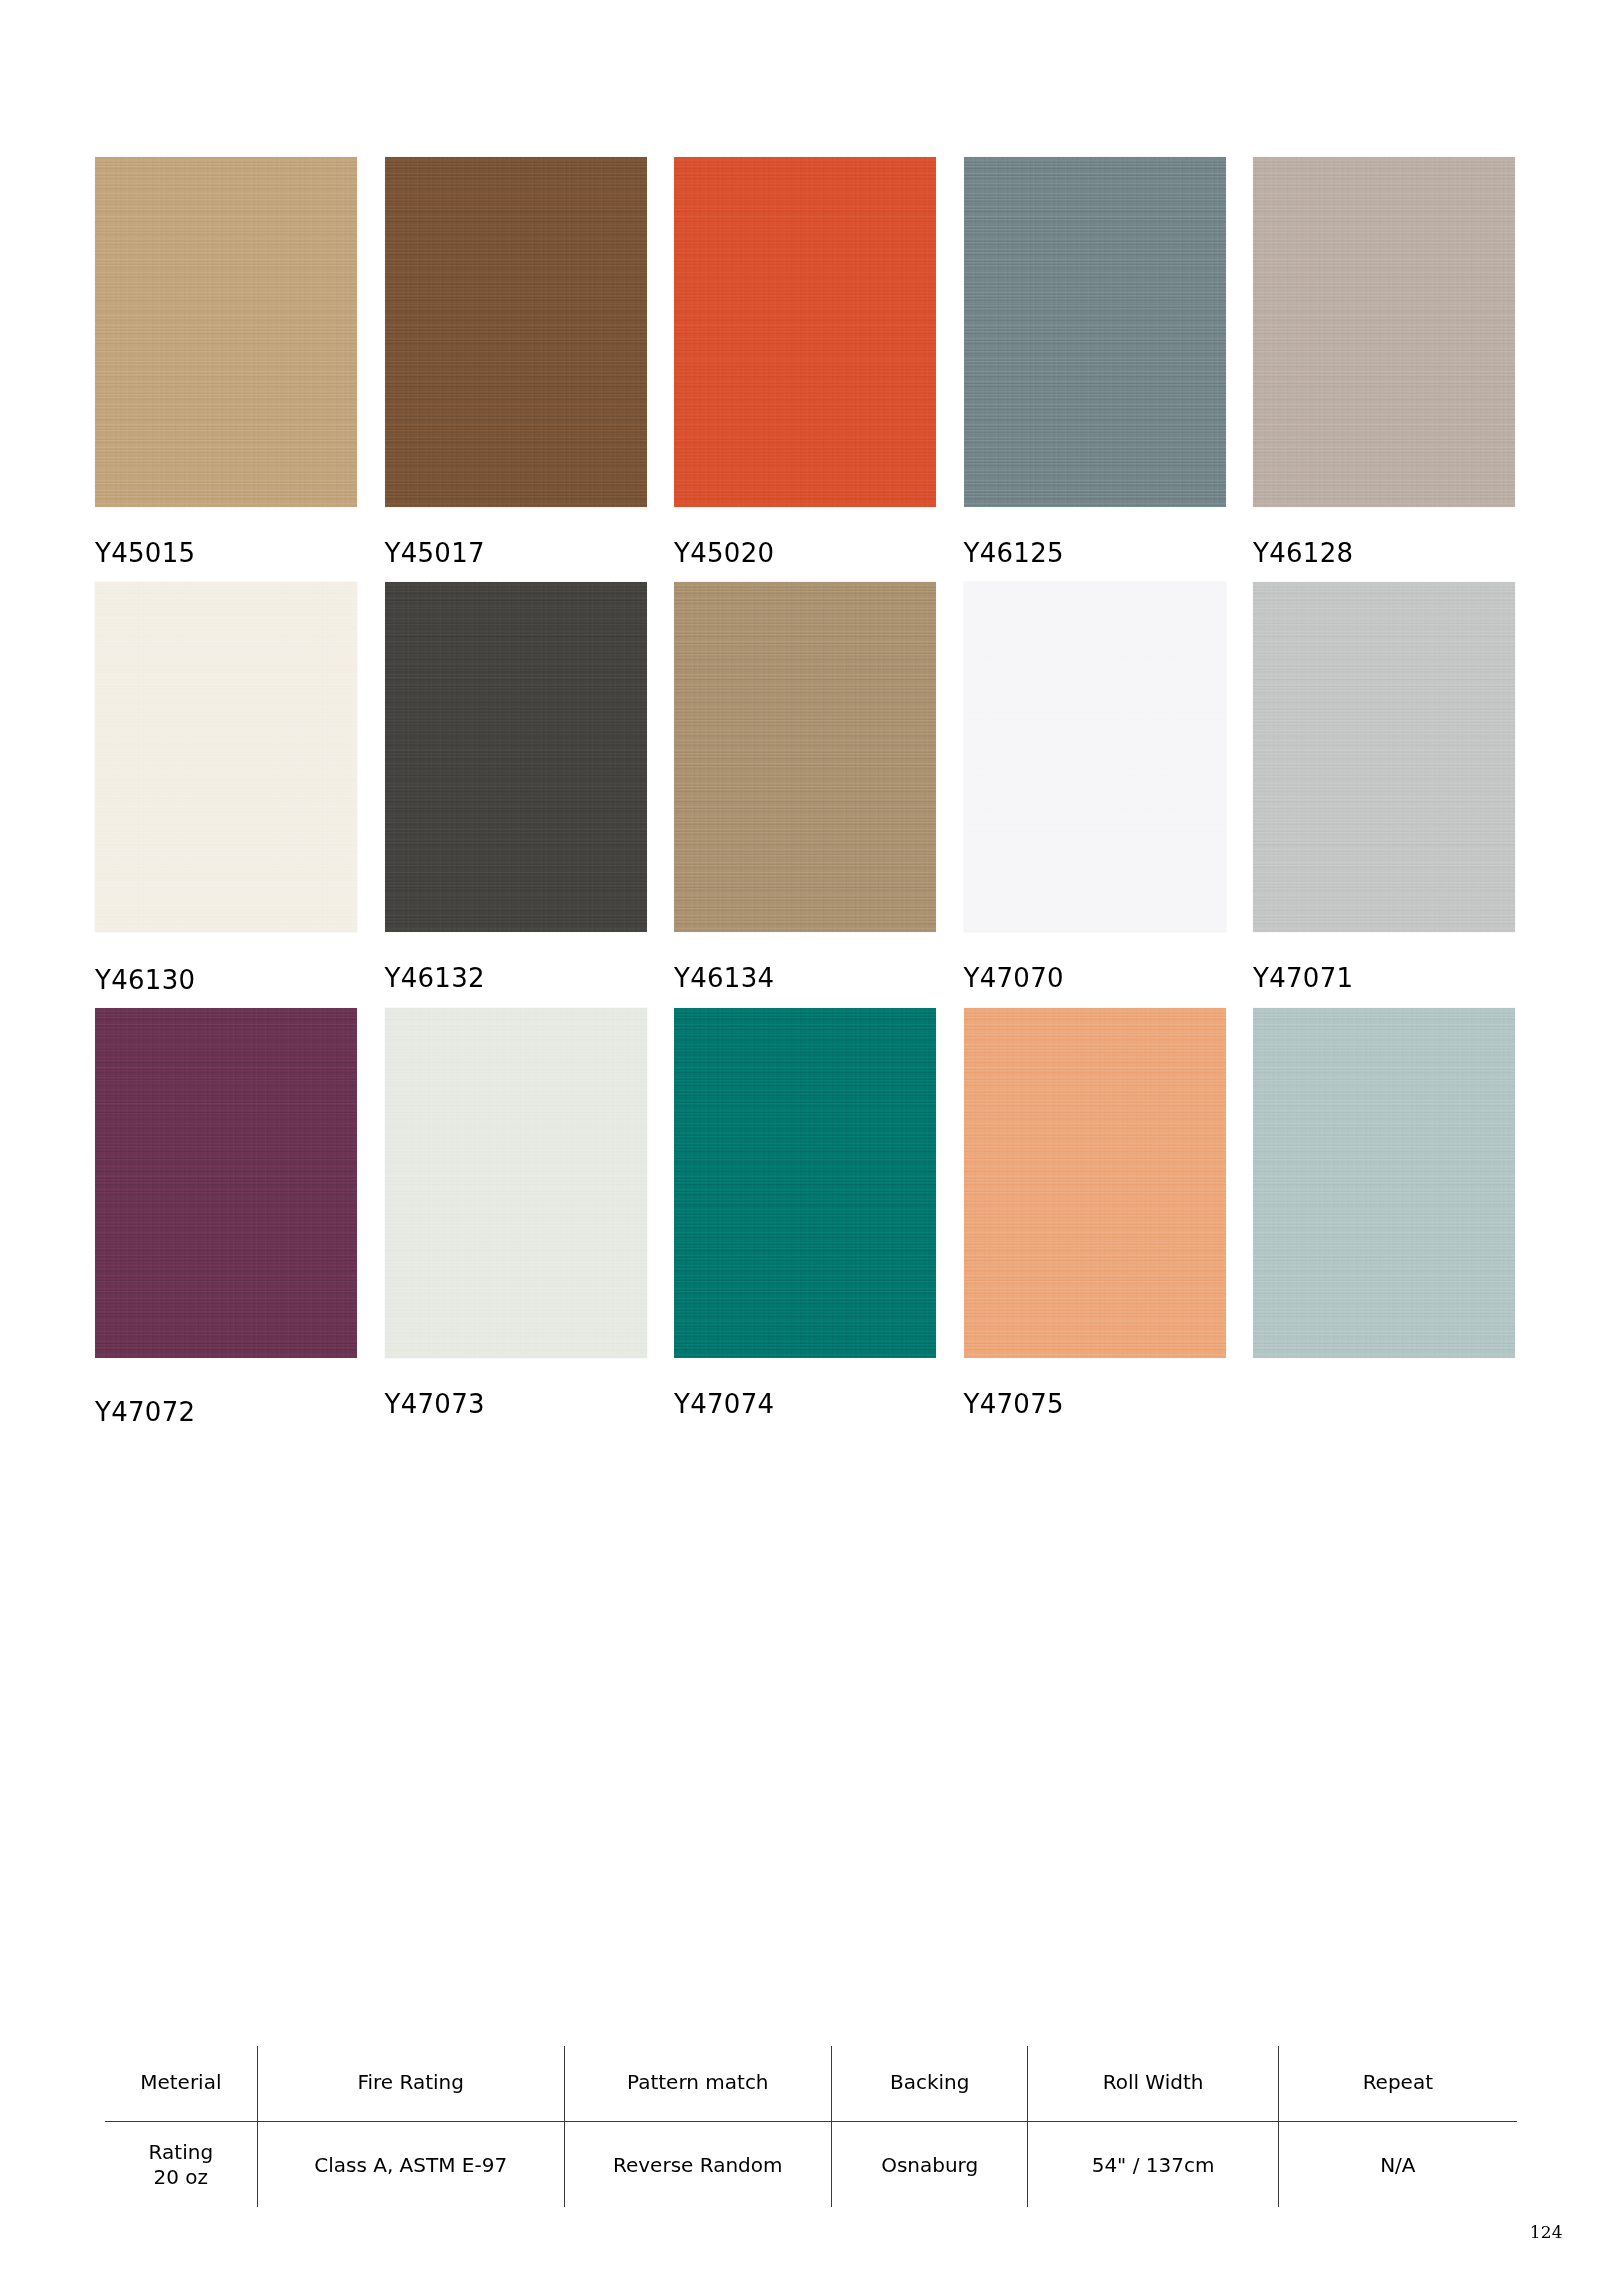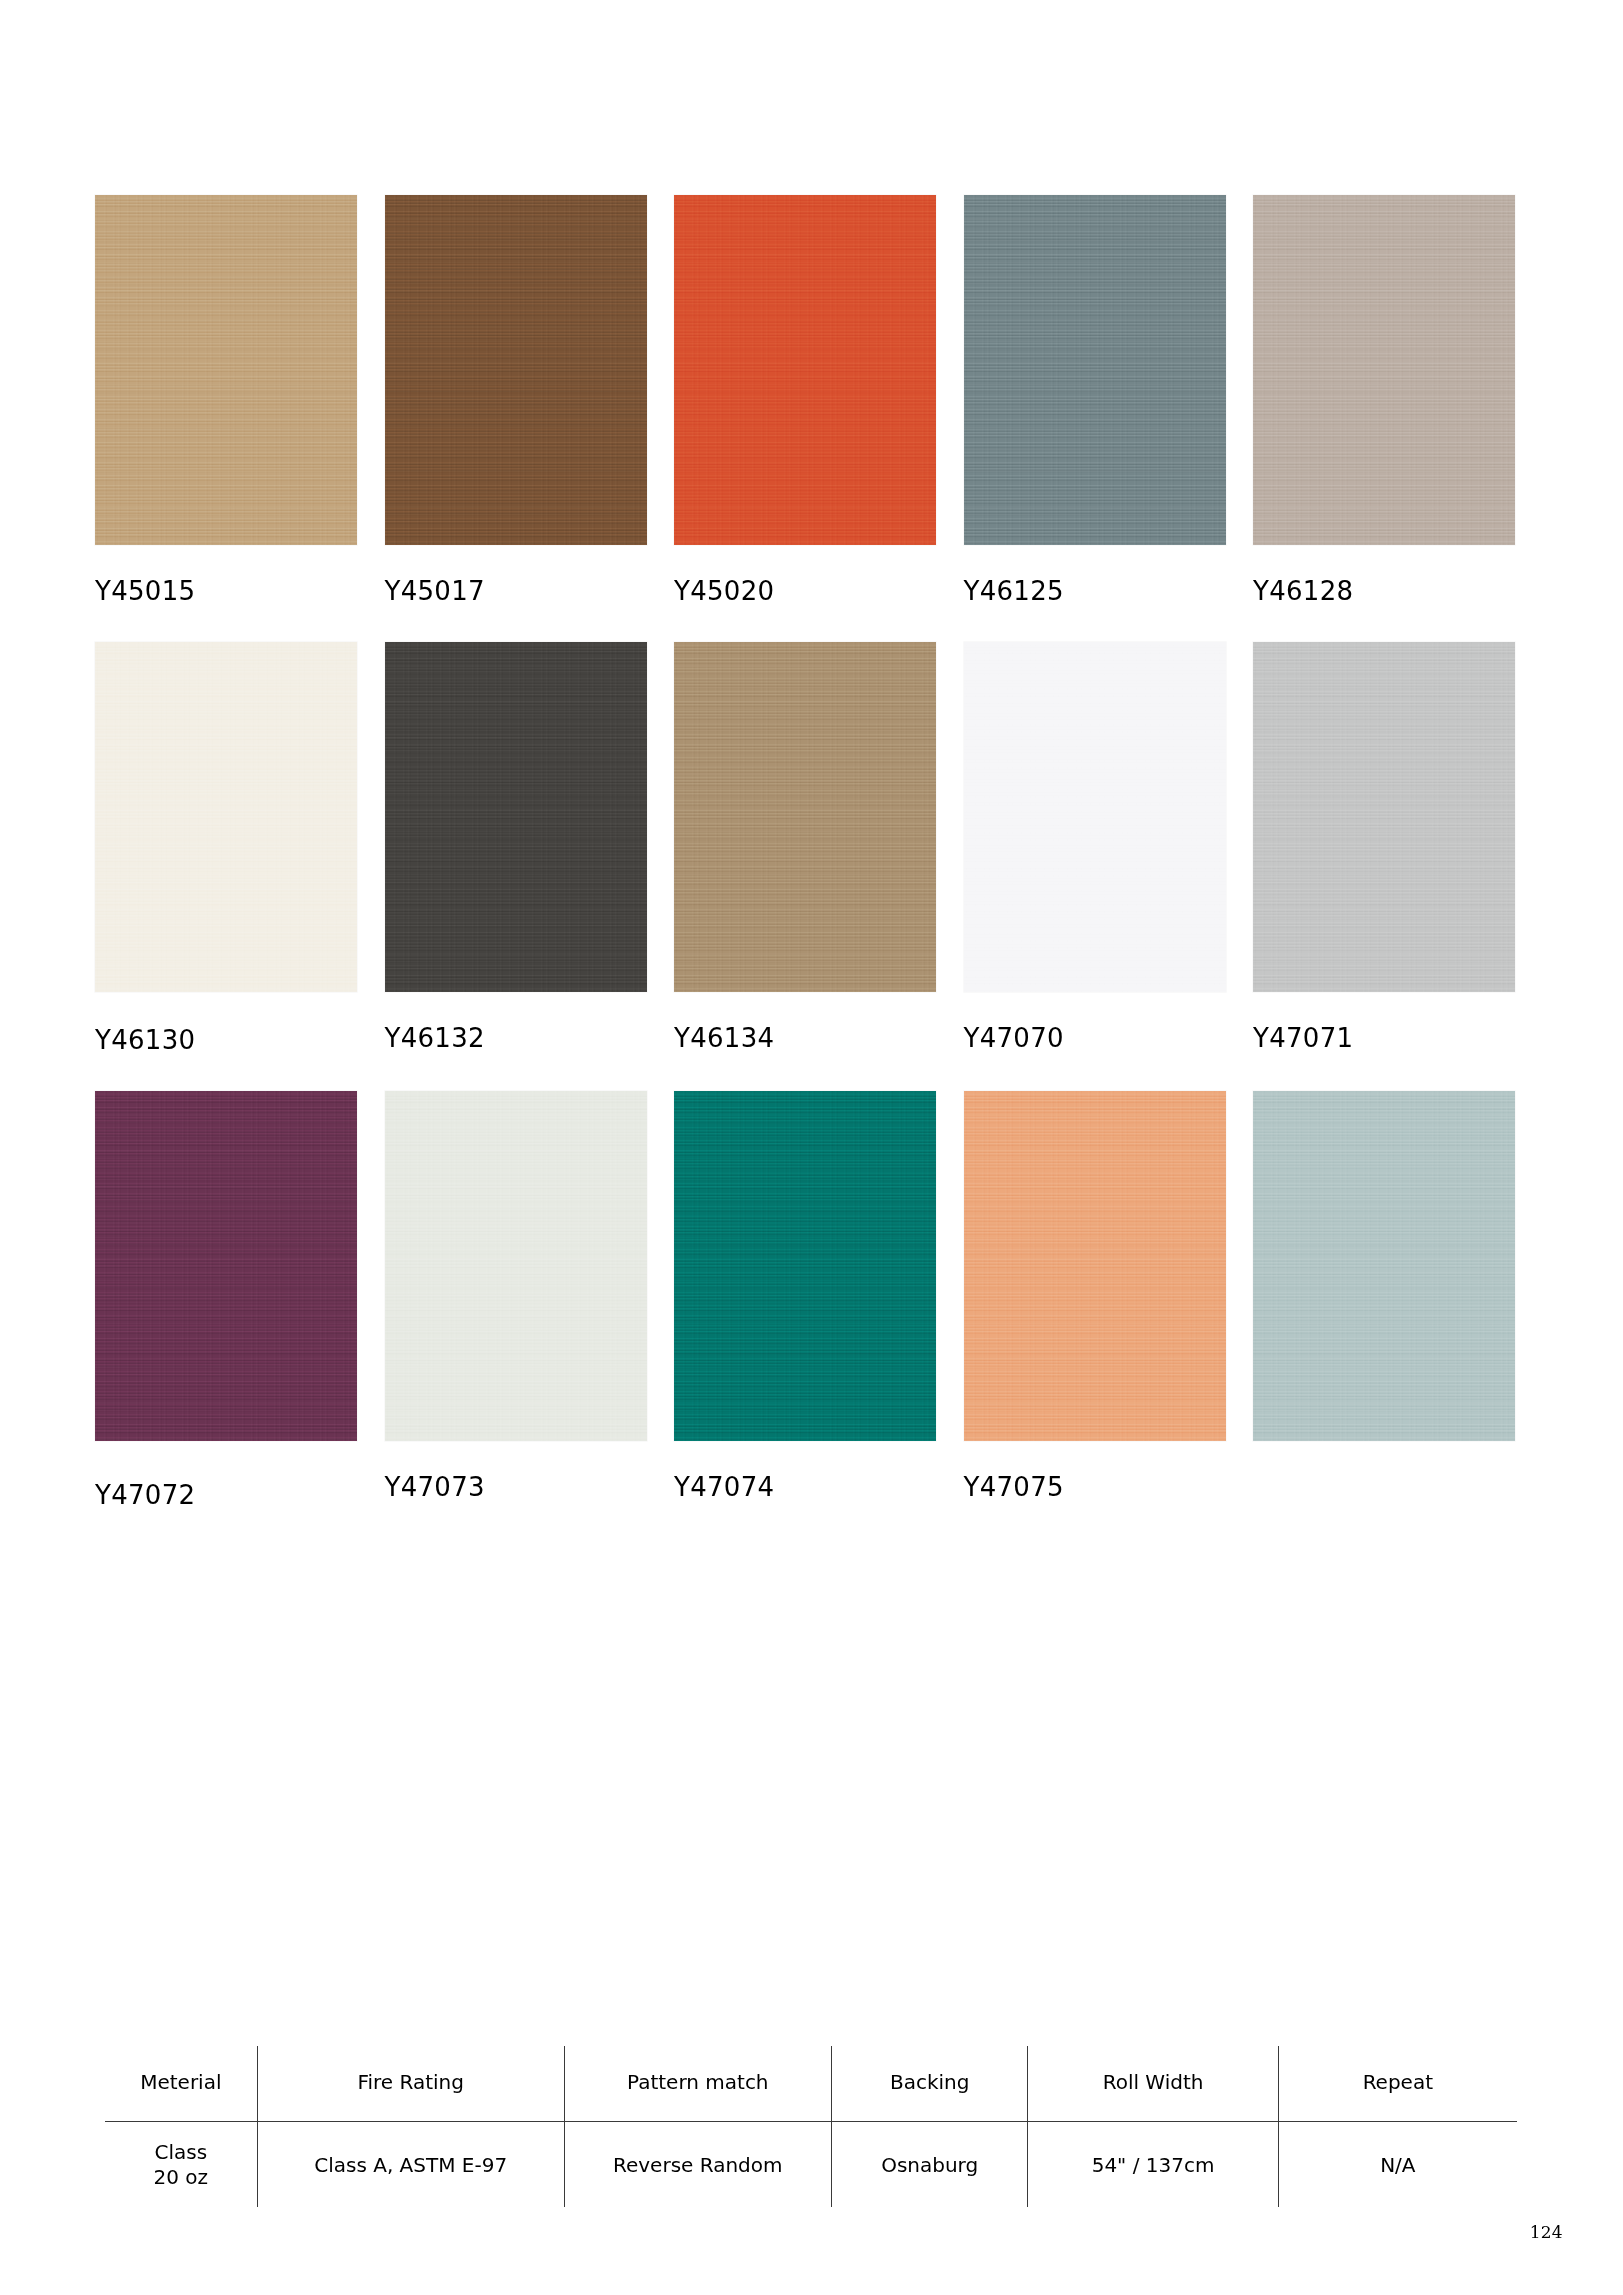--- a/index.html
+++ b/index.html
@@ -20,21 +20,20 @@
   .swatch-grid {
     position: absolute;
     left: 95px;
     top: 157px;
     width: 1420px;
   }
   .swatch-row {
     display: flex;
     width: 100%;
     margin-bottom: 15.7px;
-    margin-top: 38px;
   }
   .swatch-cell {
     width: 262px;
     margin-right: 27.5px;
     display: flex;
     flex-direction: column;
   }
   .swatch-cell:last-child { margin-right: 0; }
 
   .swatch-chip {
@@ -239,21 +238,21 @@
       <th class="col-fire">Fire Rating</th>
       <th class="col-pattern">Pattern match</th>
       <th class="col-backing">Backing</th>
       <th class="col-rollwidth">Roll Width</th>
       <th class="col-repeat">Repeat</th>
     </tr>
   </thead>
   <tbody>
     <tr>
       <td class="col-material">
-        <span>Class</span><br>
+        <span>Rating</span><br>
         <span>20 oz</span>
       </td>
       <td class="col-fire">Class A, ASTM E-97</td>
       <td class="col-pattern">Reverse Random</td>
       <td class="col-backing">Osnaburg</td>
       <td class="col-rollwidth">54" / 137cm</td>
       <td class="col-repeat">N/A</td>
     </tr>
   </tbody>
 </table>

